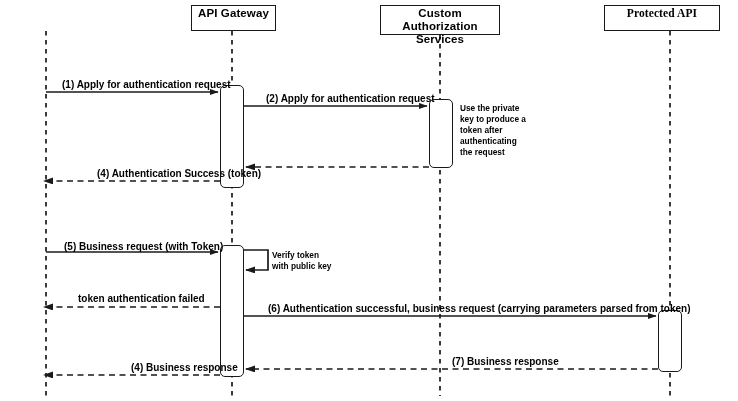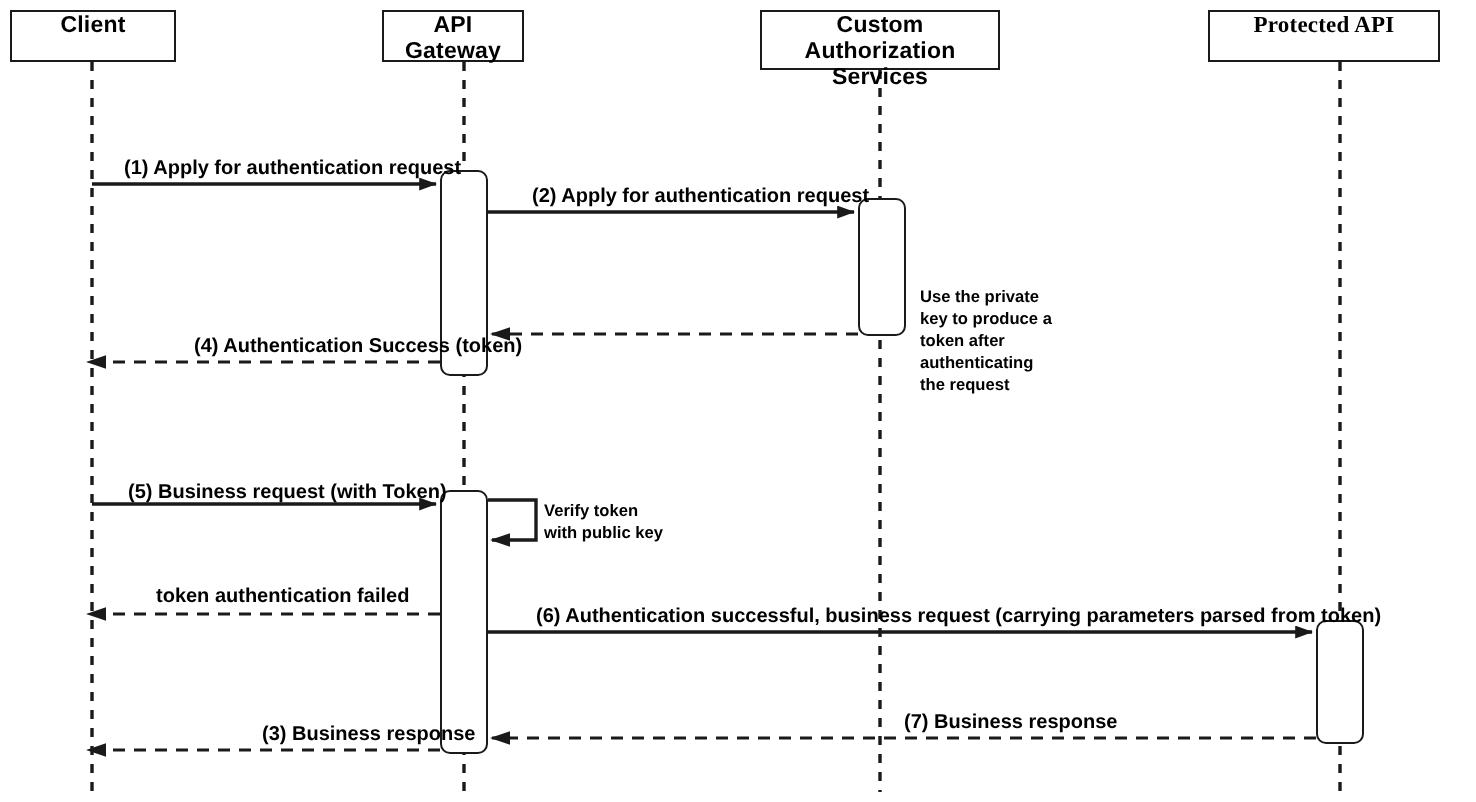--- a/index.html
+++ b/index.html
@@ -99,25 +99,22 @@
         <line x1="220" y1="307" x2="44" y2="307" stroke="#1a1a1a" stroke-width="1.6" stroke-dasharray="6,4.5" marker-end="url(#arrow-open-left)"></line>
         <line x1="244" y1="316" x2="656" y2="316" stroke="#1a1a1a" stroke-width="1.7" stroke-dasharray="none" marker-end="url(#arrow-right)"></line>
         <line x1="658" y1="369" x2="246" y2="369" stroke="#1a1a1a" stroke-width="1.6" stroke-dasharray="6,4.5" marker-end="url(#arrow-open-left)"></line>
         <line x1="220" y1="375" x2="44" y2="375" stroke="#1a1a1a" stroke-width="1.6" stroke-dasharray="6,4.5" marker-end="url(#arrow-open-left)"></line>
       </g>
     <g id="self-messages-group">
         <path d="M244,250 L268,250 L268,270 L246,270" fill="none" stroke="#1a1a1a" stroke-width="1.7" marker-end="url(#arrow-open-left)"></path>
       </g>
   </svg>
 
-  <div class="participant" style="left:5px;top:5px;width:83px;height:26px;">
-    <span>Client</span>
-  </div>
 
-  <div class="participant" style="left:191px;top:5px;width:71px;height:26px;">
+  <div class="participant" style="left:191px;top:5px;width:85px;height:26px;">
     <span>API Gateway</span>
   </div>
 
   <div class="participant" style="left:380px;top:5px;width:120px;height:30px;white-space:pre-line;">
     <span style="white-space:pre-line;">Custom Authorization
 Services</span>
   </div>
 
   <div class="participant" style="left:604px;top:5px;width:116px;height:26px;font-family:Liberation Serif, serif;">
     <span>Protected API</span>
@@ -128,24 +125,24 @@
   <div class="activation" style="left:220px;top:245px;width:24px;height:132px;"></div>
   <div class="activation" style="left:658px;top:310px;width:24px;height:62px;"></div>
 
   <div class="msg-label" style="left:62px;top:79px;">(1) Apply for authentication request</div>
   <div class="msg-label" style="left:266px;top:93px;">(2) Apply for authentication request</div>
   <div class="msg-label" style="left:61px;top:168px;padding-left:36px;">(4) Authentication Success (token)</div>
   <div class="msg-label" style="left:64px;top:241px;">(5) Business request (with Token)</div>
   <div class="msg-label" style="left:78px;top:293px;">token authentication failed</div>
   <div class="msg-label" style="left:268px;top:303px;">(6) Authentication successful, business request (carrying parameters parsed from token)</div>
   <div class="msg-label" style="left:452px;top:356px;">(7) Business response</div>
-  <div class="msg-label" style="left:131px;top:362px;">(3) Business response</div>
+  <div class="msg-label" style="left:131px;top:362px;">(4) Business response</div>
 
   <div class="note" style="left:272px;top:250px;">Verify token
 with public key</div>
 
-  <div class="note" style="left:460px;top:103px;margin-top:40px;">Use the private
+  <div class="note" style="left:460px;top:103px;">Use the private
 key to produce a
 token after
 authenticating
 the request</div>
 
 </div>
 
 </body></html>

